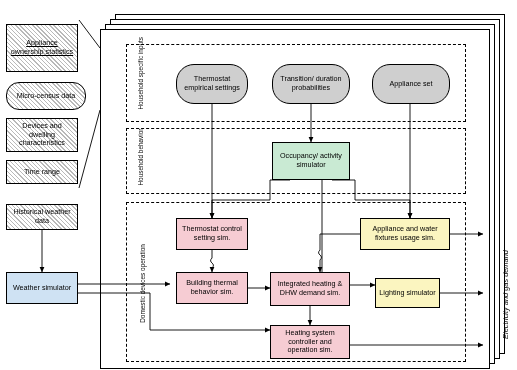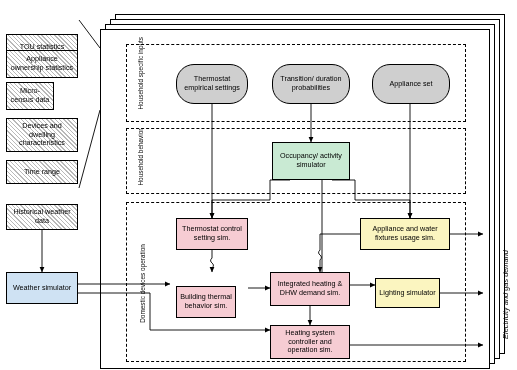--- a/index.html
+++ b/index.html
@@ -157,24 +157,24 @@
 
       <path d="M440,293 L483,293" marker-end="url(#arrow)"></path>
 
       <path d="M350,345 L483,345" marker-end="url(#arrow)"></path>
     </g>
   </svg>
 
   <div class="box hatched" style="left:6px; top:6px; width:72px; height:26px;margin-top:28px;">
     <span>TOU statistics</span>
   </div>
-  <div class="box hatched" style="left:6px; top:50px; width:72px; height:28px;">
+  <div class="box hatched" style="left:6px; top:24px; width:72px; height:48px;text-decoration:underline;">
     <span>Appliance ownership statistics</span>
   </div>
-  <div class="box hatched" style="left:6px; top:82px; width:48px; height:28px;">
+  <div class="box hatched" style="left:6px; top:82px; width:80px; height:28px;border-radius:13px;">
     <span>Micro-census data</span>
   </div>
   <div class="box hatched" style="left:6px; top:118px; width:72px; height:34px;">
     <span>Devices and dwelling characteristics</span>
   </div>
   <div class="box hatched" style="left:6px; top:160px; width:72px; height:24px;">
     <span>Time range</span>
   </div>
   <div class="box hatched" style="left:6px; top:204px; width:72px; height:26px;">
     <span>Historical weather data</span>
@@ -211,21 +211,21 @@
   <div class="vlabel rot" style="left:100px; top:280px; width:84px;">
     <span>Domestic devices operation</span>
   </div>
 
   <div class="box pink" style="left:176px; top:218px; width:72px; height:32px;">
     <span>Thermostat control setting sim.</span>
   </div>
   <div class="box yellow" style="left:360px; top:218px; width:90px; height:32px;">
     <span>Appliance and water fixtures usage sim.</span>
   </div>
-  <div class="box pink" style="left:176px; top:286px; width:60px; height:32px;">
+  <div class="box pink" style="left:176px; top:272px; width:72px; height:32px;">
     <span>Building thermal behavior sim.</span>
   </div>
   <div class="box yellow" style="left:375px; top:278px; width:65px; height:30px;">
     <span>Lighting simulator</span>
   </div>
   <div class="box pink" style="left:270px; top:272px; width:80px; height:34px;">
     <span>Integrated heating &amp; DHW demand sim.</span>
   </div>
   <div class="box pink" style="left:270px; top:325px; width:80px; height:34px;">
     <span>Heating system controller and operation sim.</span>

